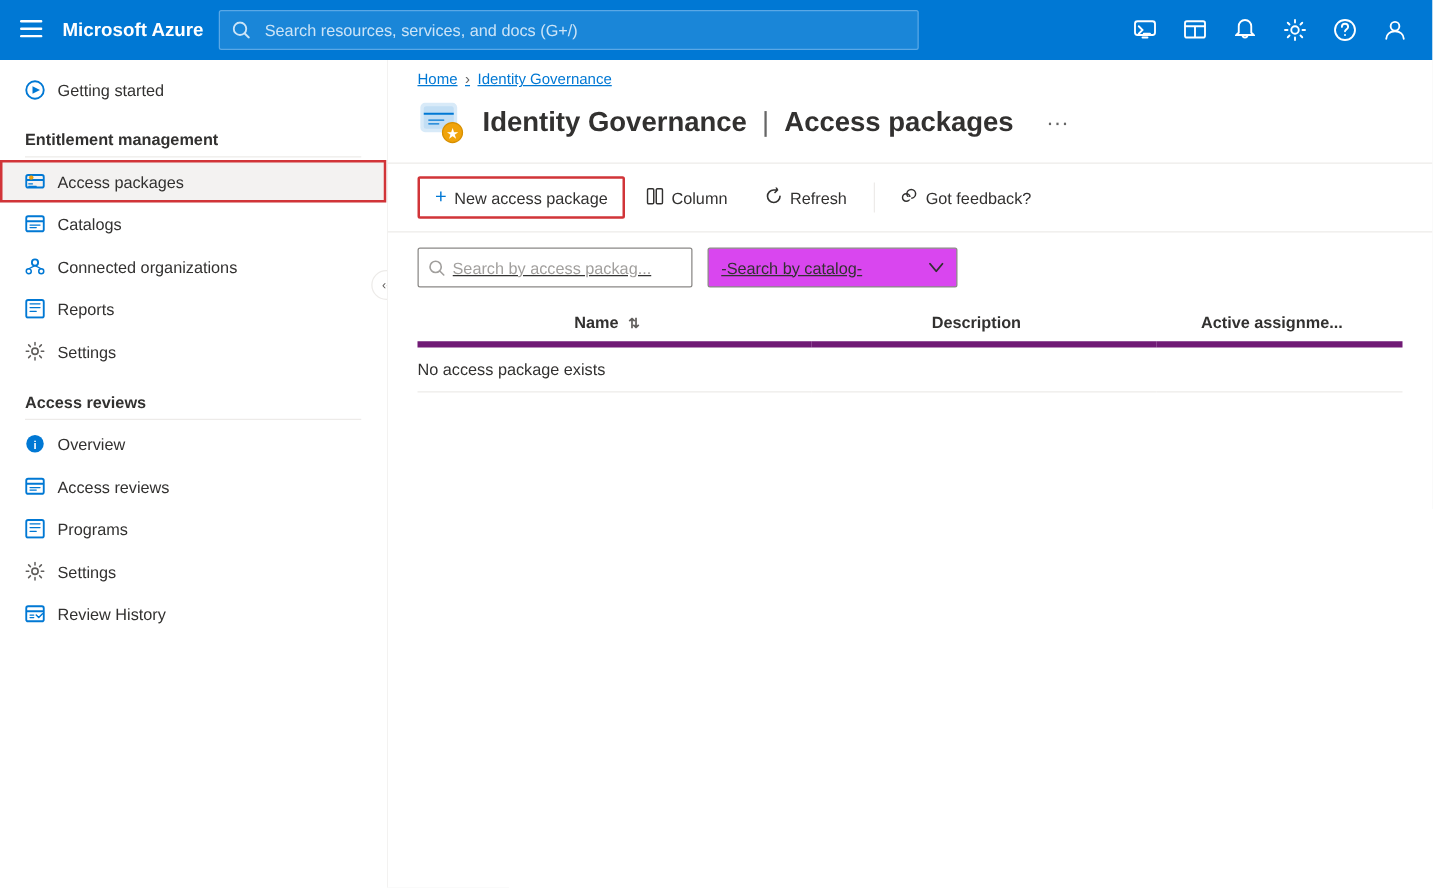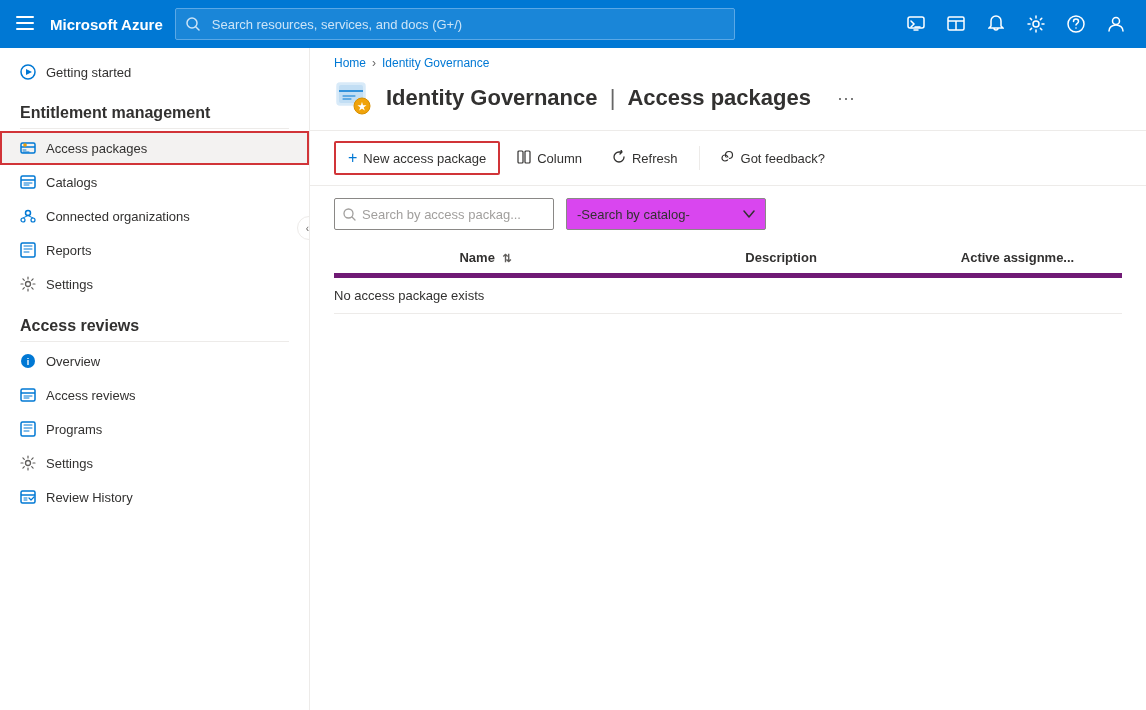--- a/index.html
+++ b/index.html
@@ -93,20 +93,21 @@
       flex-direction: column;
     }
 
     .breadcrumb-bar {
       padding: 8px 24px 0;
       display: flex;
       align-items: center;
       gap: 6px;
       font-size: 12px;
       color: #0078d4;
+      text-decoration: underline;
     }
     .breadcrumb-bar a { color: #0078d4; text-decoration: none; cursor: pointer; }
     .breadcrumb-separator { color: #666; font-size: 12px; }
     .breadcrumb-current { color: #0078d4; }
 
     .page-header {
       display: flex;
       align-items: center;
       padding: 8px 24px 12px;
       gap: 12px;
@@ -168,20 +169,21 @@
       background: #edebe9;
       margin: 0 4px;
     }
 
     
     .filter-bar {
       display: flex;
       align-items: flex-end;
       padding: 12px 24px;
       gap: 12px;
+      text-decoration: underline;
     }
     .search-input-wrapper {
       display: flex;
       align-items: center;
       border: 1px solid #8a8886;
       border-radius: 2px;
       padding: 0 8px;
       height: 32px;
       width: 220px;
       background: white;
@@ -245,21 +247,21 @@
       display: flex;
       align-items: center;
       gap: 10px;
       cursor: pointer;
       color: #323130;
       font-size: 13px;
     }
 
     .sidebar-section-label {
       padding: 16px 20px 4px;
-      font-size: 16px;
+      font-size: 13px;
       font-weight: 600;
       color: #323130;
     }
     .sidebar-divider {
       height: 1px;
       background: #edebe9;
       margin: 2px 20px;
     }
 
     .sidebar-item {

